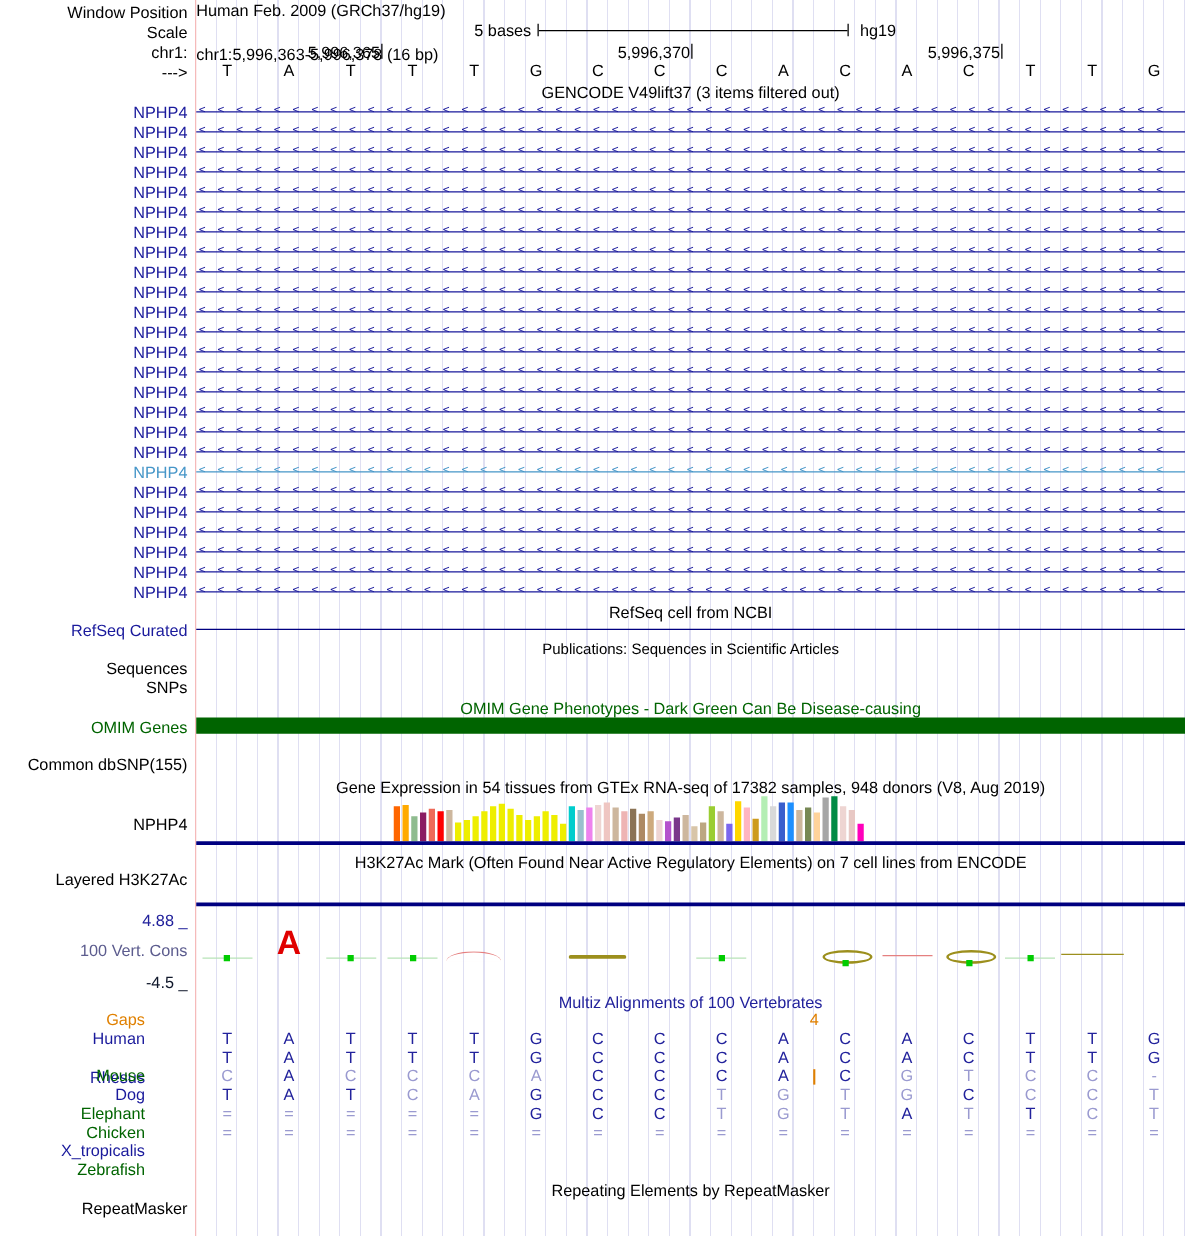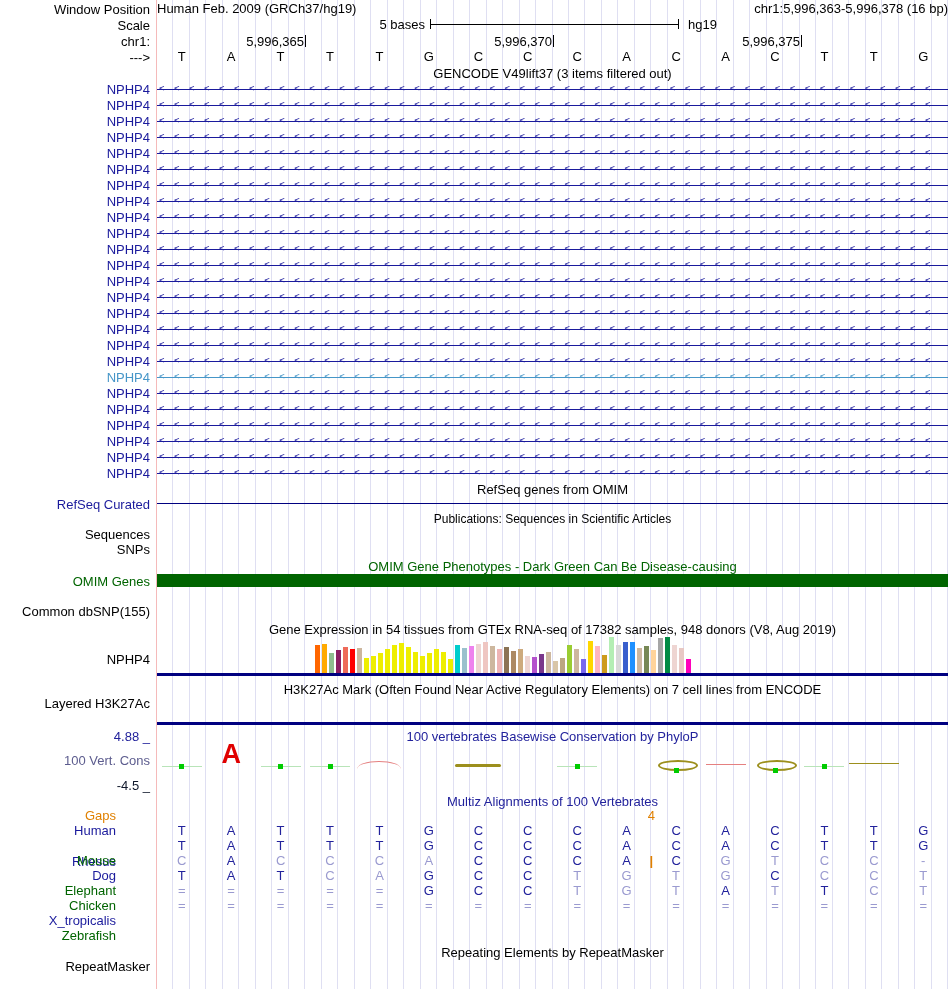--- a/index.html
+++ b/index.html
@@ -4,21 +4,21 @@
 <style>
   html,body{margin:0;padding:0;background:#fff;}
   #browser{position:relative;width:950px;height:989px;background:#fff;
     font-family:"Liberation Sans",sans-serif;font-size:13px;color:#000;overflow:hidden;}
   .gridbg{position:absolute;left:157px;top:0;width:791px;height:989px;
     background:repeating-linear-gradient(to right,transparent 0,transparent 15.48px,#dfdff2 15.48px,#dfdff2 16.48px);}
   .guide{position:absolute;left:156px;top:0;width:1px;height:989px;background:#f5baba;}
   .side{position:absolute;right:800px;white-space:nowrap;text-align:right;}
   .title{position:absolute;left:157px;width:791px;text-align:center;white-space:nowrap;}
   .hrow{position:absolute;left:157px;width:791px;}
-  .assembly{display:flex;justify-content:space-between;gap:0;}
+  .assembly{display:flex;justify-content:flex-end;gap:20px;flex-direction:column;}
   .ruler{position:absolute;left:273px;top:2px;width:247px;height:10px;
     border-left:1px solid #000;border-right:1px solid #000;
     background:linear-gradient(#000,#000) center/100% 1px no-repeat;}
   .coord{position:absolute;width:88px;text-align:right;top:0;}
   .ctick{position:absolute;top:1px;width:1px;height:12px;background:#000;}
   .seqrow{display:flex;}
   .seqcell,.mzcell{width:49.44px;text-align:center;flex:0 0 49.44px;}
   .generow{position:relative;height:16px;}
   .rowlabel{position:absolute;right:800px;top:1px;}
   .genetrack{position:absolute;left:157px;top:0;width:791px;height:16px;}
@@ -258,21 +258,21 @@
       </div>
       <div class="generow" style="color: rgb(26, 26, 156);">
         <span class="rowlabel" style="color: rgb(26, 26, 156);">NPHP4</span>
         <div class="genetrack">
           <div class="gline"></div>
           <div class="garrows">&lt;&lt;&lt;&lt;&lt;&lt;&lt;&lt;&lt;&lt;&lt;&lt;&lt;&lt;&lt;&lt;&lt;&lt;&lt;&lt;&lt;&lt;&lt;&lt;&lt;&lt;&lt;&lt;&lt;&lt;&lt;&lt;&lt;&lt;&lt;&lt;&lt;&lt;&lt;&lt;&lt;&lt;&lt;&lt;&lt;&lt;&lt;&lt;&lt;&lt;&lt;&lt;</div>
         </div>
       </div>
     </div>
 
-  <div class="title" style="top:482px">RefSeq genes from OMIM</div>
+  <div class="title" style="top:482px">RefSeq cell from NCBI</div>
   <div class="side" style="top:497px;color:#1a1a9c">RefSeq Curated</div>
   <div class="thinline" style="top:503px"></div>
 
   <div class="title" style="top:512px;font-size:12px">Publications: Sequences in Scientific Articles</div>
   <div class="side" style="top:527px">Sequences</div>
   <div class="side" style="top:542px">SNPs</div>
 
   <div class="title" style="top:559px;color:#006400">OMIM Gene Phenotypes - Dark Green Can Be Disease-causing</div>
   <div class="side" style="top:574px;color:#006400">OMIM Genes</div>
   <div class="omimbar" style="top:574px;background:#006400"></div>
@@ -339,21 +339,20 @@
         <div class="bar" style="height: 14px; background: rgb(255, 0, 187);"></div>
       </div>
     </div>
   <div class="navyline" style="top:673px"></div>
 
   <div class="title" style="top:682px">H3K27Ac Mark (Often Found Near Active Regulatory Elements) on 7 cell lines from ENCODE</div>
   <div class="side" style="top:696px">Layered H3K27Ac</div>
   <div class="navyline" style="top:722px"></div>
 
   <div class="side" style="top:729px;color:#22229c">4.88 _</div>
-  <div class="title" style="top:729px;color:#22229c">100 vertebrates Basewise Conservation by PhyloP</div>
   <div class="side" style="top:753px;color:#5c5c8e">100 Vert. Cons</div>
   <div style="position:absolute;left:157px;top:740px;width:791px;height:40px" id="phylomarks">
       <div class="pmark" style="left: 4.72px; top: 26px; width: 40px; height: 1px; background: rgb(184, 228, 184);"></div>
       <div class="pmark" style="left: 22.22px; top: 24px; width: 5px; height: 5px; background: rgb(0, 204, 0);"></div>
       <div class="pmark" style="left: 59.16px; top: 0px; width: 30px; height: 28px; text-align: center; color: rgb(224, 0, 0); font-size: 27px; font-weight: bold; line-height: 28px;">A</div>
       <div class="pmark" style="left: 103.6px; top: 26px; width: 40px; height: 1px; background: rgb(184, 228, 184);"></div>
       <div class="pmark" style="left: 121.1px; top: 24px; width: 5px; height: 5px; background: rgb(0, 204, 0);"></div>
       <div class="pmark" style="left: 153.04px; top: 26px; width: 40px; height: 1px; background: rgb(184, 228, 184);"></div>
       <div class="pmark" style="left: 170.54px; top: 24px; width: 5px; height: 5px; background: rgb(0, 204, 0);"></div>
       <div class="pmark" style="left: 200.48px; top: 21px; width: 44px; height: 7px; border-top: 1.5px solid rgb(229, 128, 128); border-radius: 50% 50% 0px 0px / 100% 100% 0px 0px;"></div>

